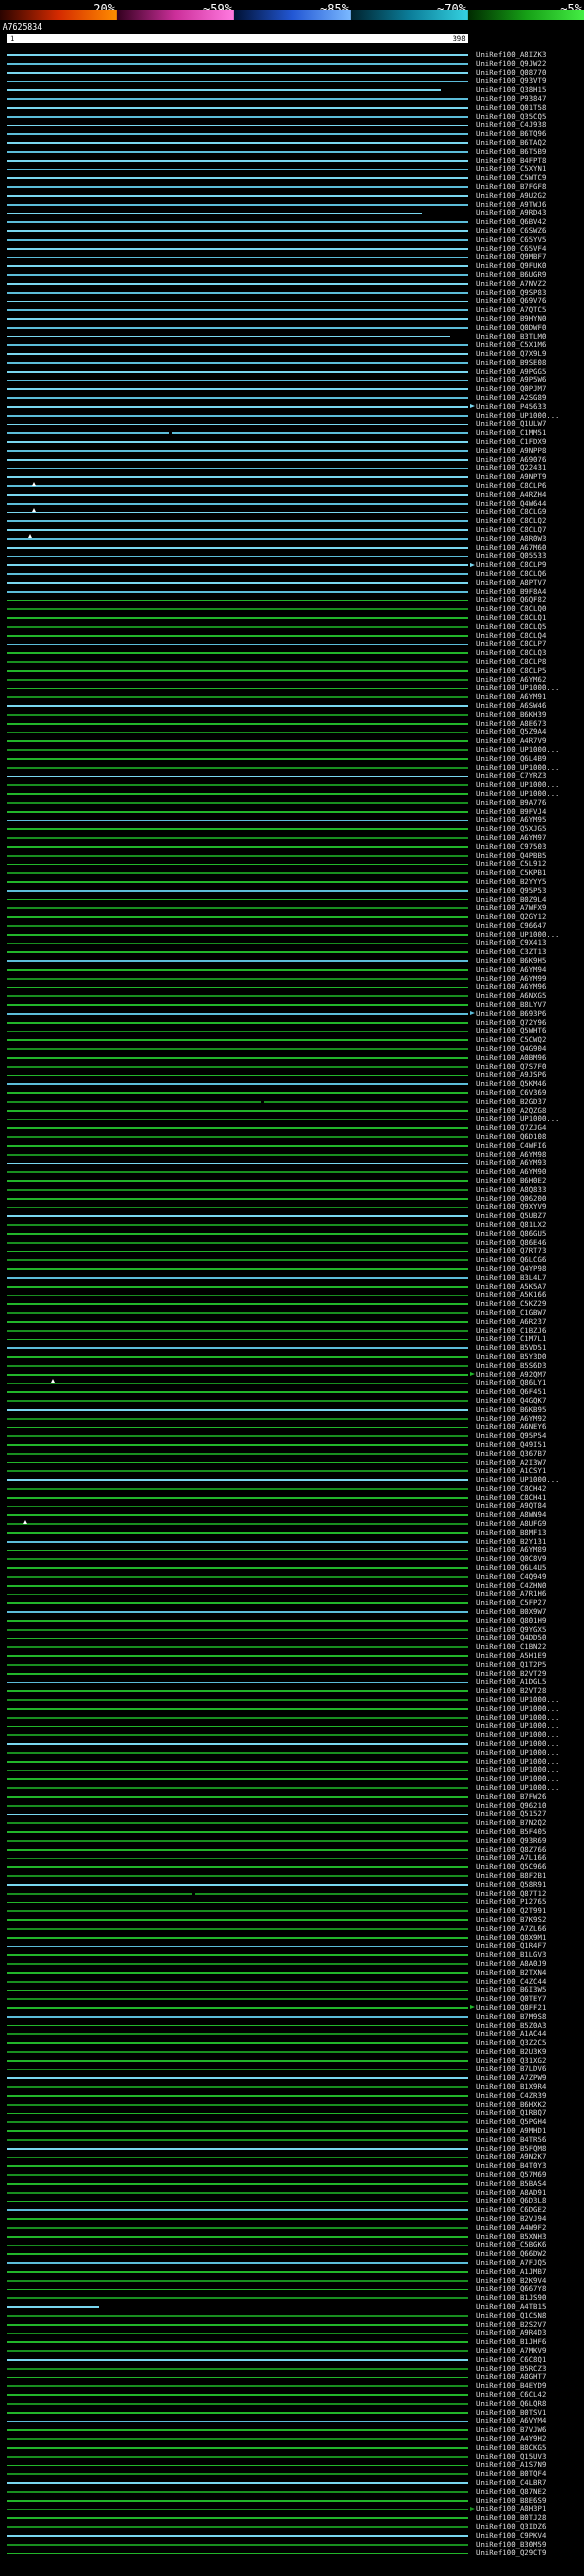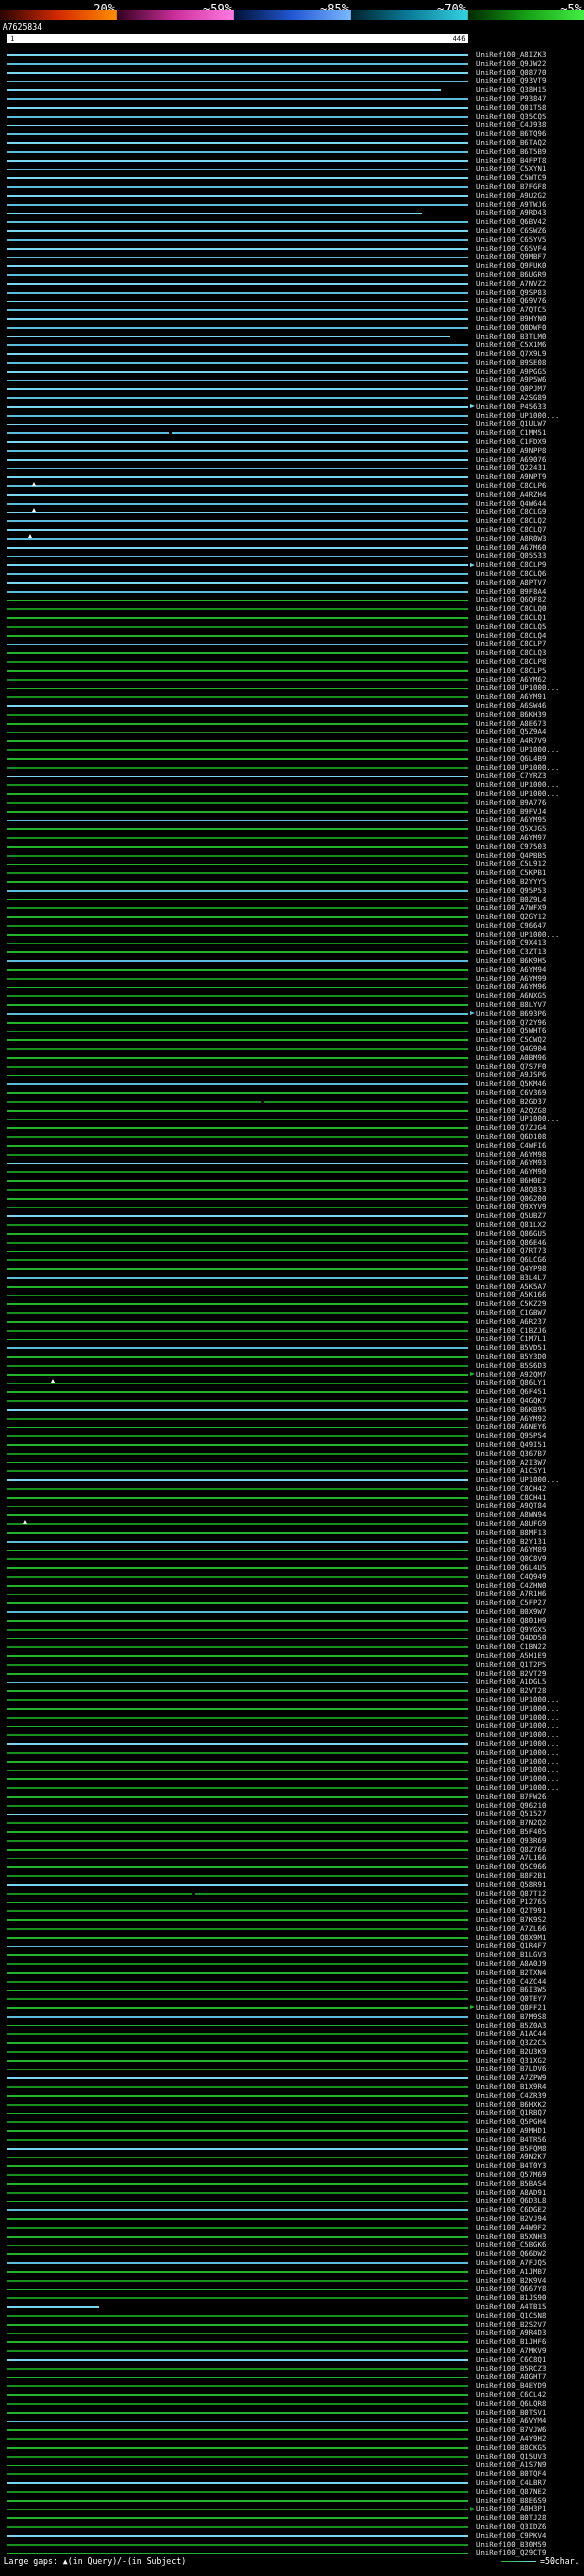--- a/index.html
+++ b/index.html
@@ -39,21 +39,21 @@
       <span class="pct-label" style="left: 466px;">~70%</span>
       <span class="pct-label" style="left: 582px;">~5%</span>
     </div>
 
   <div id="scalebar" style="background: linear-gradient(90deg, rgb(42, 4, 0) 0%, rgb(212, 42, 0) 10%, rgb(255, 140, 0) 19.9%, rgb(51, 0, 31) 20%, rgb(204, 47, 154) 30%, rgb(255, 122, 224) 39.9%, rgb(0, 17, 51) 40%, rgb(34, 87, 212) 50%, rgb(122, 184, 255) 59.9%, rgb(0, 34, 46) 60%, rgb(11, 125, 153) 70%, rgb(52, 209, 224) 79.9%, rgb(0, 42, 0) 80%, rgb(22, 160, 22) 90%, rgb(68, 238, 68) 99.9%);"></div>
 
   <div id="qname">A7625834</div>
 
   <div id="qbar">
     <span id="qstart">1</span>
-    <span id="qend">446</span>
+    <span id="qend">398</span>
   </div>
 
   <div id="hits">
       <div class="hit-row">
         <div class="hit-line" style="left: 7.3px; width: 461px; background: rgb(121, 214, 239);"></div>
         <div class="hit-label">UniRef100_A8IZK3</div>
       </div>
       <div class="hit-row">
         <div class="hit-line" style="left: 7.3px; width: 461px; background: rgb(92, 188, 217);"></div>
         <div class="hit-label">UniRef100_Q9JW22</div>
@@ -1199,19 +1199,15 @@
       <div class="hit-row">
         <div class="hit-line" style="left: 7.3px; width: 461px; background: rgb(24, 142, 31);"></div>
         <div class="hit-label">UniRef100_B30M59</div>
       </div>
       <div class="hit-row">
         <div class="hit-line" style="left: 7.3px; width: 461px; background: rgb(34, 181, 42);"></div>
         <div class="hit-label">UniRef100_Q29CT9</div>
       </div>
     </div>
 
-  <div id="legend">
-    <span id="legend-left">Large gaps: ▲(in Query)/-(in Subject)</span>
-    <span id="legend-right"><span id="legend-line" style="background: linear-gradient(90deg, rgb(34, 181, 42), rgb(121, 214, 239));"></span><span>=50char.</span></span>
-  </div>
 
 </div>
 
 
 </body></html>

